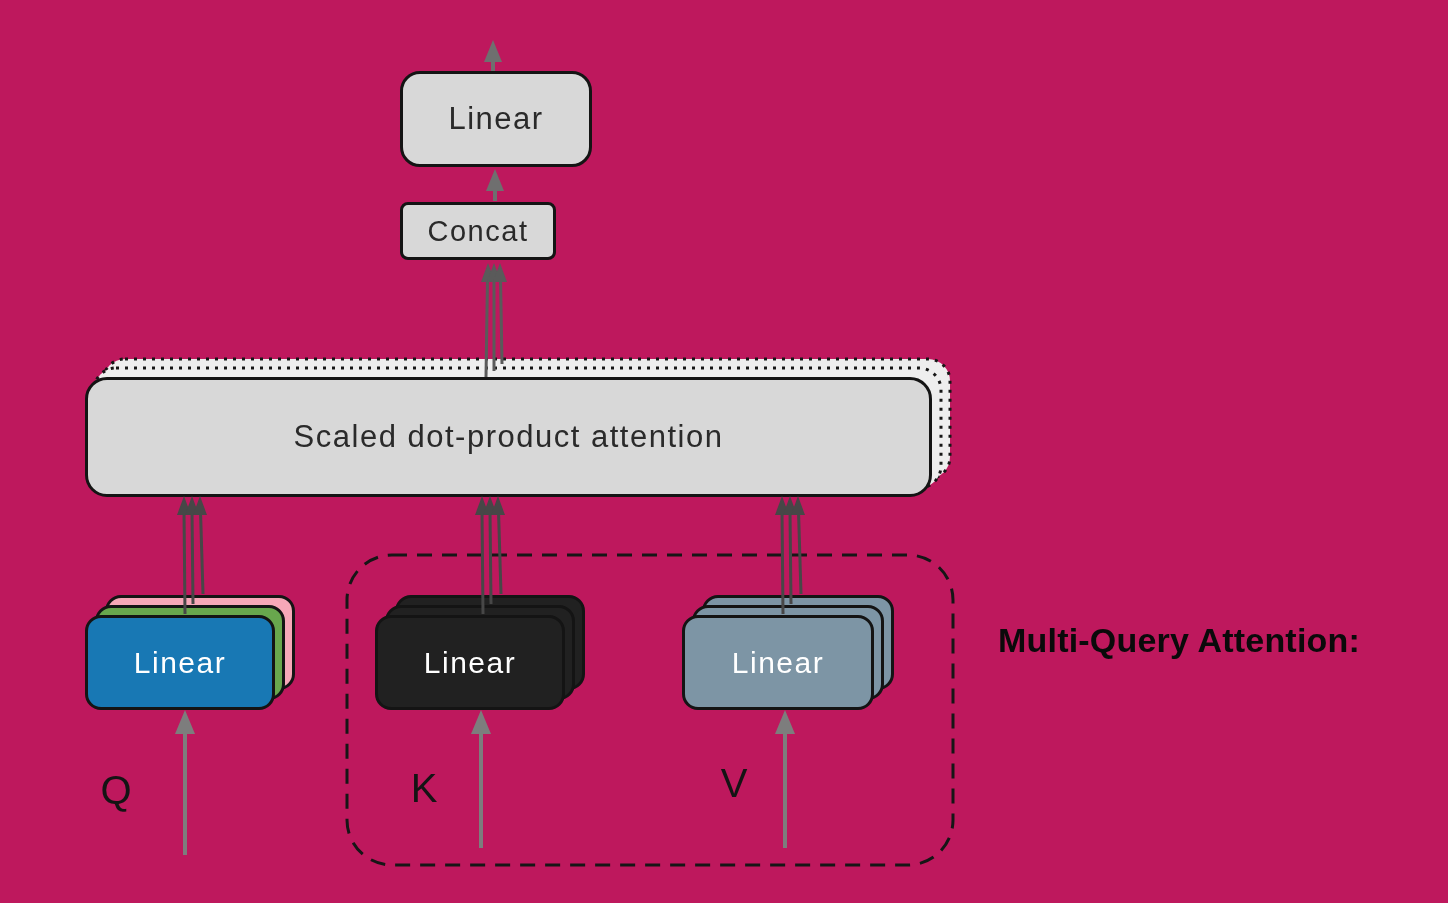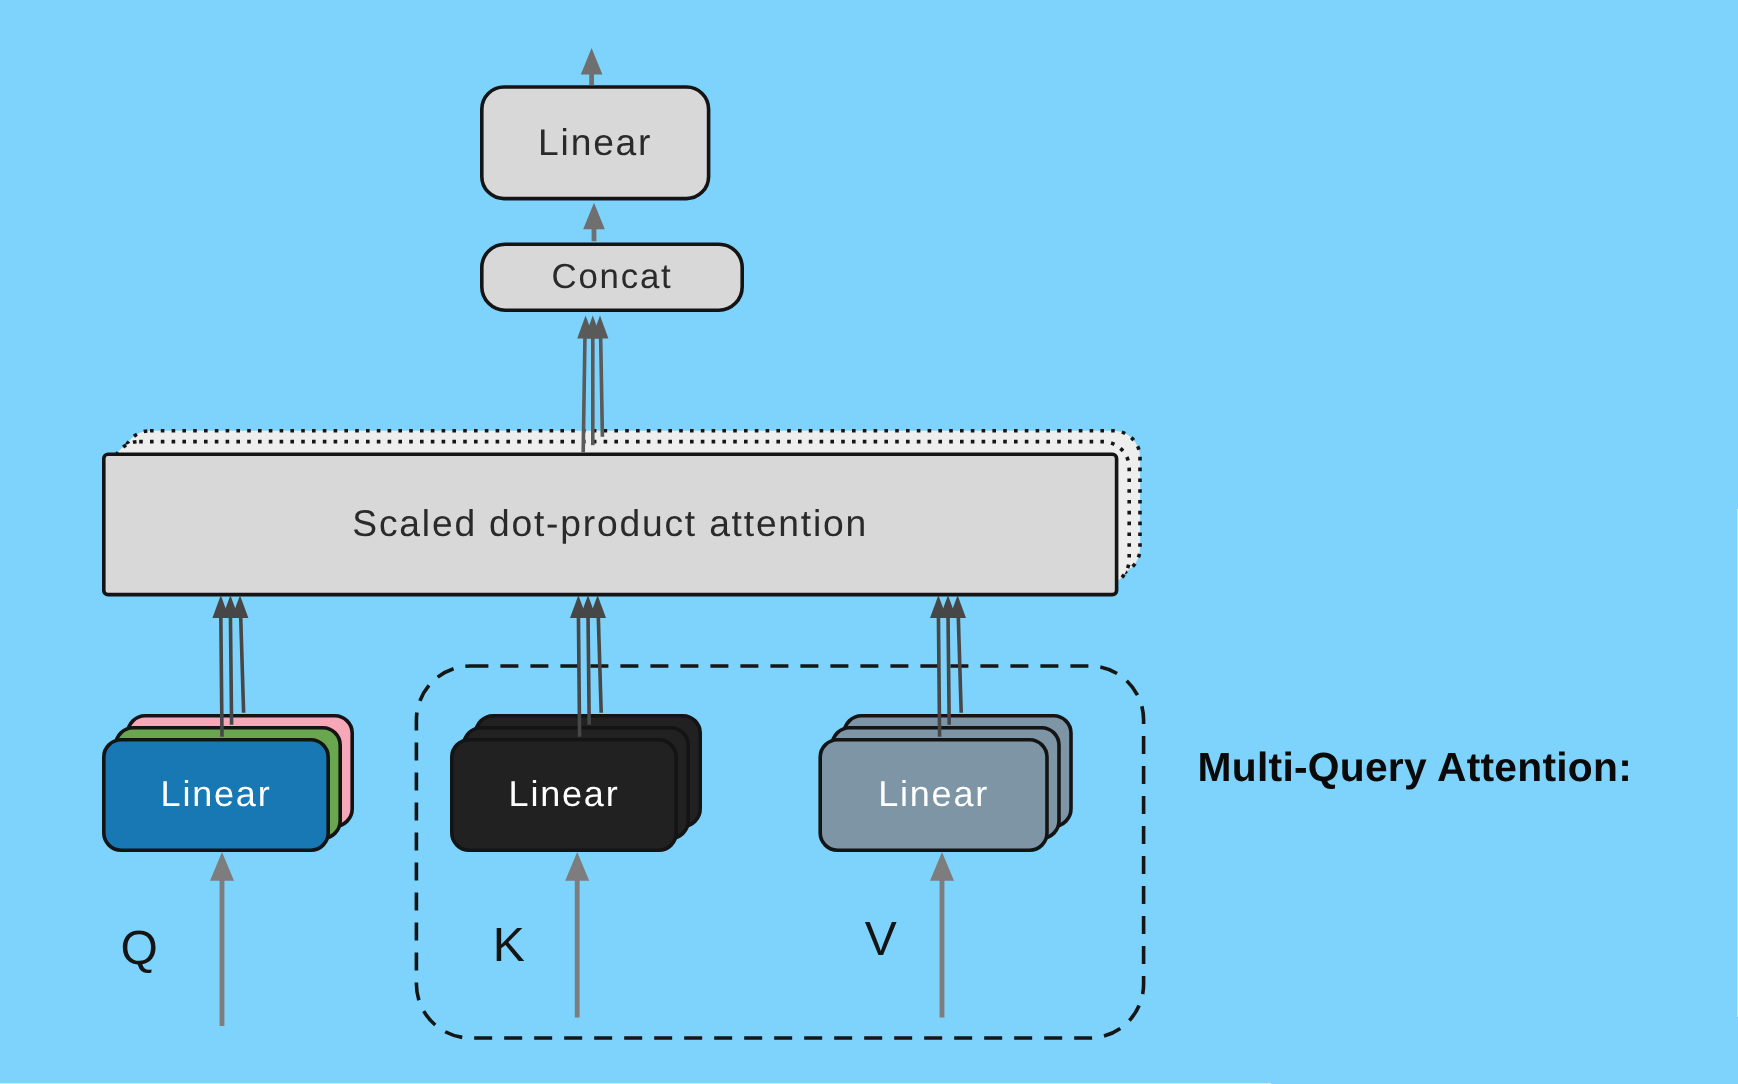--- a/index.html
+++ b/index.html
@@ -1,20 +1,20 @@
 <!DOCTYPE html>
 <html><head>
 <meta charset="utf-8">
 <style>
   html, body { margin: 0; padding: 0; background: #ffffff; }
   .canvas {
     position: relative;
     width: 1448px;
     height: 903px;
-    background: #7dd3fc;
+    background: #be185d;
     overflow: hidden;
     font-family: "Liberation Sans", "DejaVu Sans", sans-serif;
   }
   svg.layer {
     position: absolute;
     left: 0; top: 0;
     width: 1448px; height: 903px;
   }
   #under-layer { z-index: 1; }
   #arrow-layer { z-index: 3; pointer-events: none; }
@@ -26,22 +26,22 @@
     border: 3px solid #141414;
     background: #d8d8d8;
     display: flex;
     align-items: center;
     justify-content: center;
     color: #2a2a2a;
     font-size: 31px;
     letter-spacing: 1.5px;
   }
   .top-linear  { left: 400px; top: 71px;  width: 192px; height: 96px; border-radius: 20px; }
-  .concat      { left: 400px; top: 202px; width: 220px; height: 58px; border-radius: 21px; font-size: 29px; }
-  .attention   { left: 85px;  top: 377px; width: 847px; height: 120px; border-radius: 5px; font-size: 31px; }
+  .concat      { left: 400px; top: 202px; width: 156px; height: 58px; border-radius: 8px; font-size: 29px; }
+  .attention   { left: 85px;  top: 377px; width: 847px; height: 120px; border-radius: 22px; font-size: 31px; }
 
   .stackbox {
     position: absolute;
     z-index: 2;
     box-sizing: border-box;
     border: 3px solid #141414;
     border-radius: 16px;
     width: 190px; height: 95px;
     display: flex;
     align-items: center;

